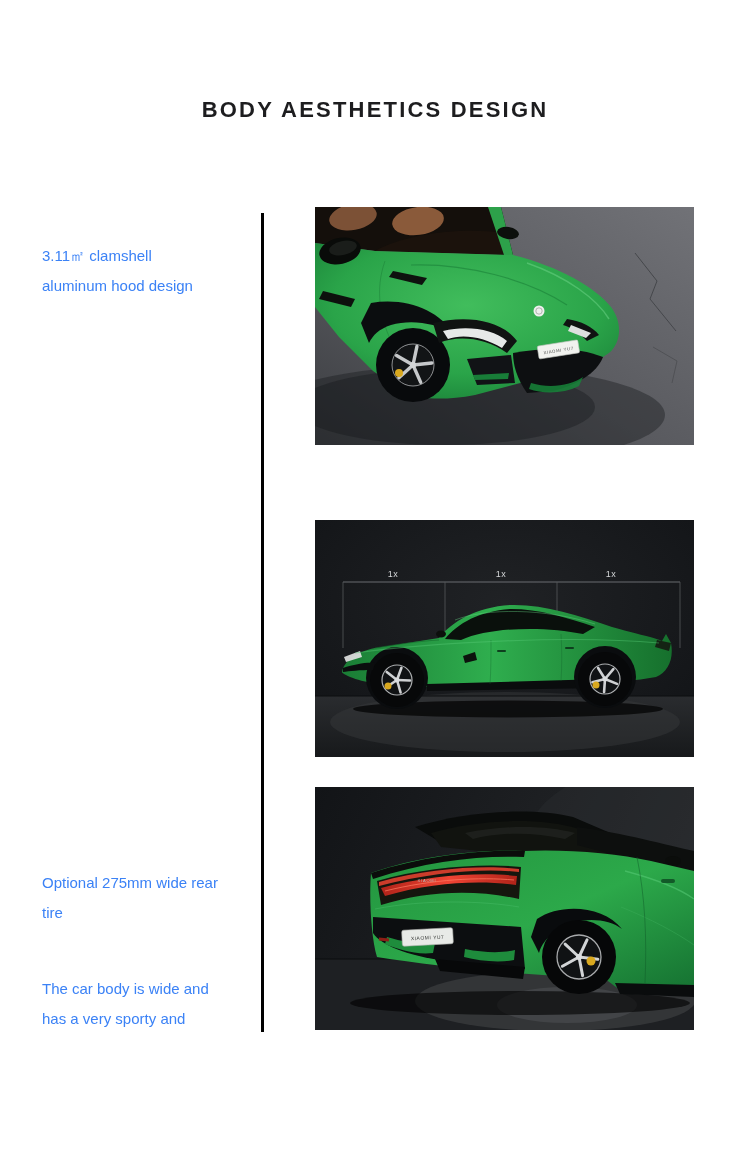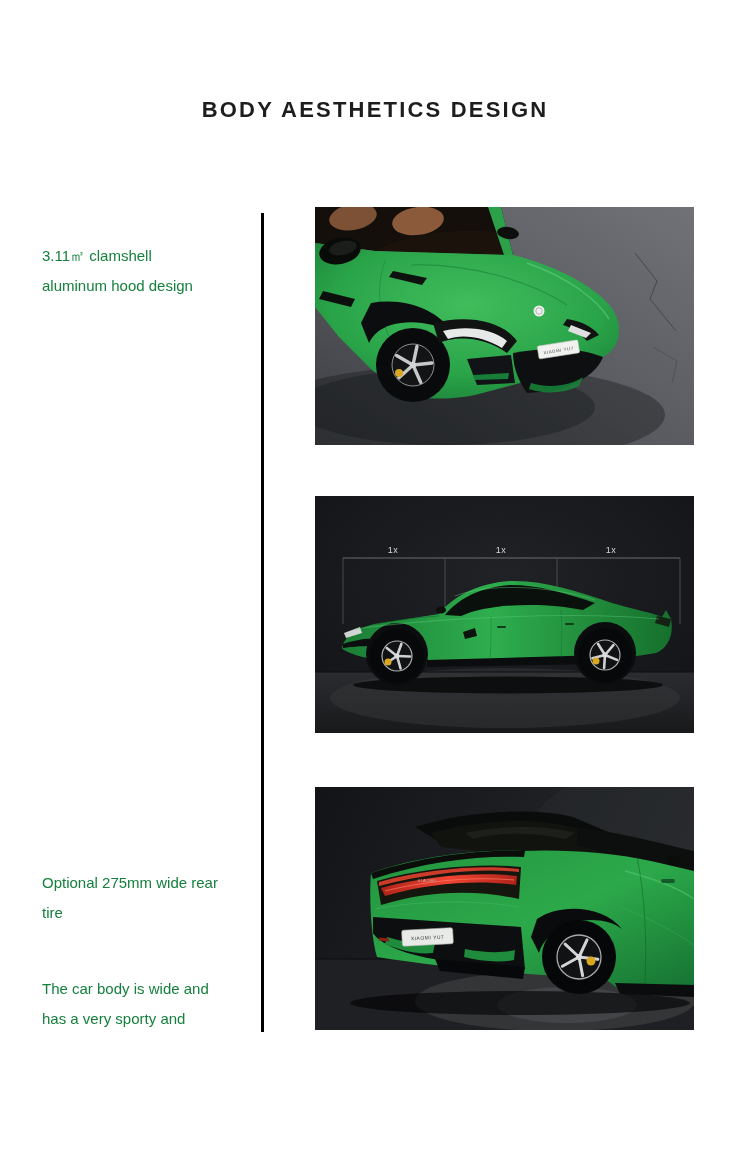--- a/index.html
+++ b/index.html
@@ -9,29 +9,29 @@
   }
   .title {
     position:absolute; top:97px; left:0; width:100%; text-align:center;
     font-size:22px; font-weight:700; letter-spacing:2.2px; color:#1d1d1f;
   }
   .divider {
     position:absolute; left:261px; top:213px; width:3px; height:819px; background:#000000;
   }
   .copy {
     position:absolute; left:42px; width:214px;
-    font-size:15px; line-height:30px; color:#15803d; white-space:pre-line;
+    font-size:15px; line-height:30px; color:#3b82f6; white-space:pre-line;
   }
   .copy-1 { top:211px; }
   .copy-2 { top:500px; }
   .copy-3 { top:838px; }
   .copy .para-gap { margin-top:16px; }
   .figure { position:absolute; left:315px; width:379px; overflow:hidden; }
   .fig-1 { top:207px; height:238px; }
-  .fig-2 { top:496px; height:237px; }
+  .fig-2 { top:520px; height:237px; }
   .fig-3 { top:787px; height:243px; }
   .figure svg { display:block; width:100%; height:100%; }
   svg text { font-family:"Liberation Sans","DejaVu Sans",sans-serif; }
 </style>
 </head>
 <body>
 
 <div class="page">
 
   <div class="title">BODY AESTHETICS DESIGN</div>

